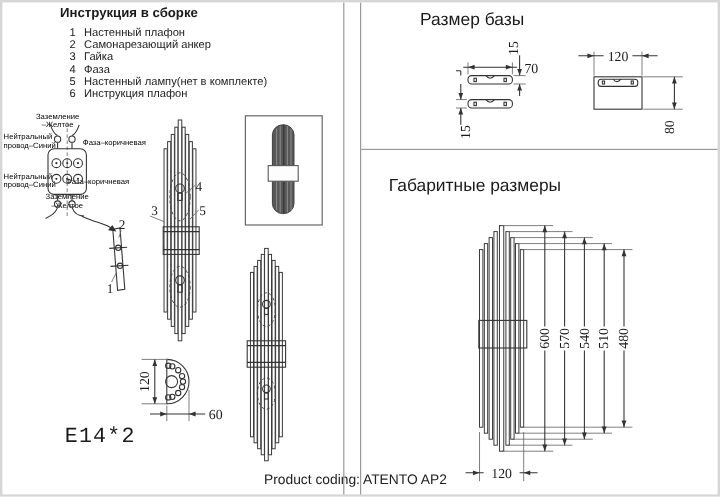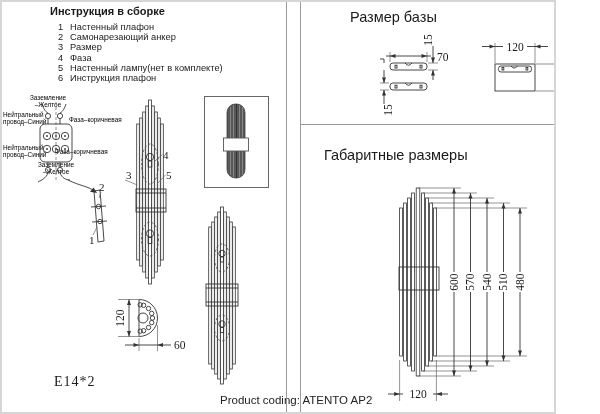--- a/index.html
+++ b/index.html
@@ -1,29 +1,29 @@
 <!DOCTYPE html>
 <html><head>
 <meta charset="utf-8">
 <style>
   html,body{margin:0;padding:0;background:#fff;}
-  .page{position:relative;width:556px;height:414px;background:#ffffff;
+  .page{position:relative;width:600px;height:414px;background:#ffffff;
         border:2px solid #d6d6d6;box-sizing:border-box;
         font-family:"Liberation Sans",sans-serif;color:#111;overflow:hidden;}
   .vline{position:absolute;top:0;width:1px;height:414px;background:#9a9a9a;}
   .hline{position:absolute;height:1px;background:#9a9a9a;}
   .instr-title{position:absolute;left:48px;top:3px;font-size:11px;font-weight:600;color:#1a1a1a;}
   .instr-list{position:absolute;left:56px;top:20px;font-size:9.3px;line-height:10.2px;color:#222;}
   .instr-row{display:flex;}
   .instr-row .num{width:12px;flex:none;}
   .sec-title{position:absolute;font-size:14.5px;font-weight:500;color:#1a1a1a;}
   .wlabel{position:absolute;font-size:6.4px;line-height:7.2px;color:#000;}
   .center{text-align:center;}
-  .socket{position:absolute;left:52px;top:372px;font-family:Liberation Serif, serif;
-          font-size:14px;letter-spacing:1px;color:#1a1a1a;}
+  .socket{position:absolute;left:52px;top:352px;font-family:Liberation Mono, monospace;
+          font-size:18px;letter-spacing:1px;color:#1a1a1a;}
   .product{position:absolute;left:218px;top:392px;font-size:11.5px;color:#222;}
   svg{position:absolute;overflow:visible;}
   .ln{stroke:#333;fill:none;stroke-width:0.9;}
   .thin{stroke:#666;fill:none;stroke-width:0.7;}
   .dash{stroke:#444;fill:none;stroke-width:0.8;stroke-dasharray:2.5,2;}
   .rod{fill:#fff;stroke:#333;stroke-width:0.8;}
   .arr{fill:#333;stroke:none;}
   .dim{font-family:"Liberation Serif",serif;font-size:11.5px;fill:#1a1a1a;}
   .callout{font-family:"Liberation Serif",serif;font-size:11px;fill:#1a1a1a;}
 </style>
@@ -38,21 +38,21 @@
     <div class="instr-row">
       <span class="num">1</span>
       <span>Настенный плафон</span>
       </div>
     <div class="instr-row">
       <span class="num">2</span>
       <span>Самонарезающий анкер</span>
       </div>
     <div class="instr-row">
       <span class="num">3</span>
-      <span>Размер</span>
+      <span>Гайка</span>
       </div>
     <div class="instr-row">
       <span class="num">4</span>
       <span>Фаза</span>
       </div>
     <div class="instr-row">
       <span class="num">5</span>
       <span>Настенный лампу(нет в комплекте)</span>
       </div>
     <div class="instr-row">

